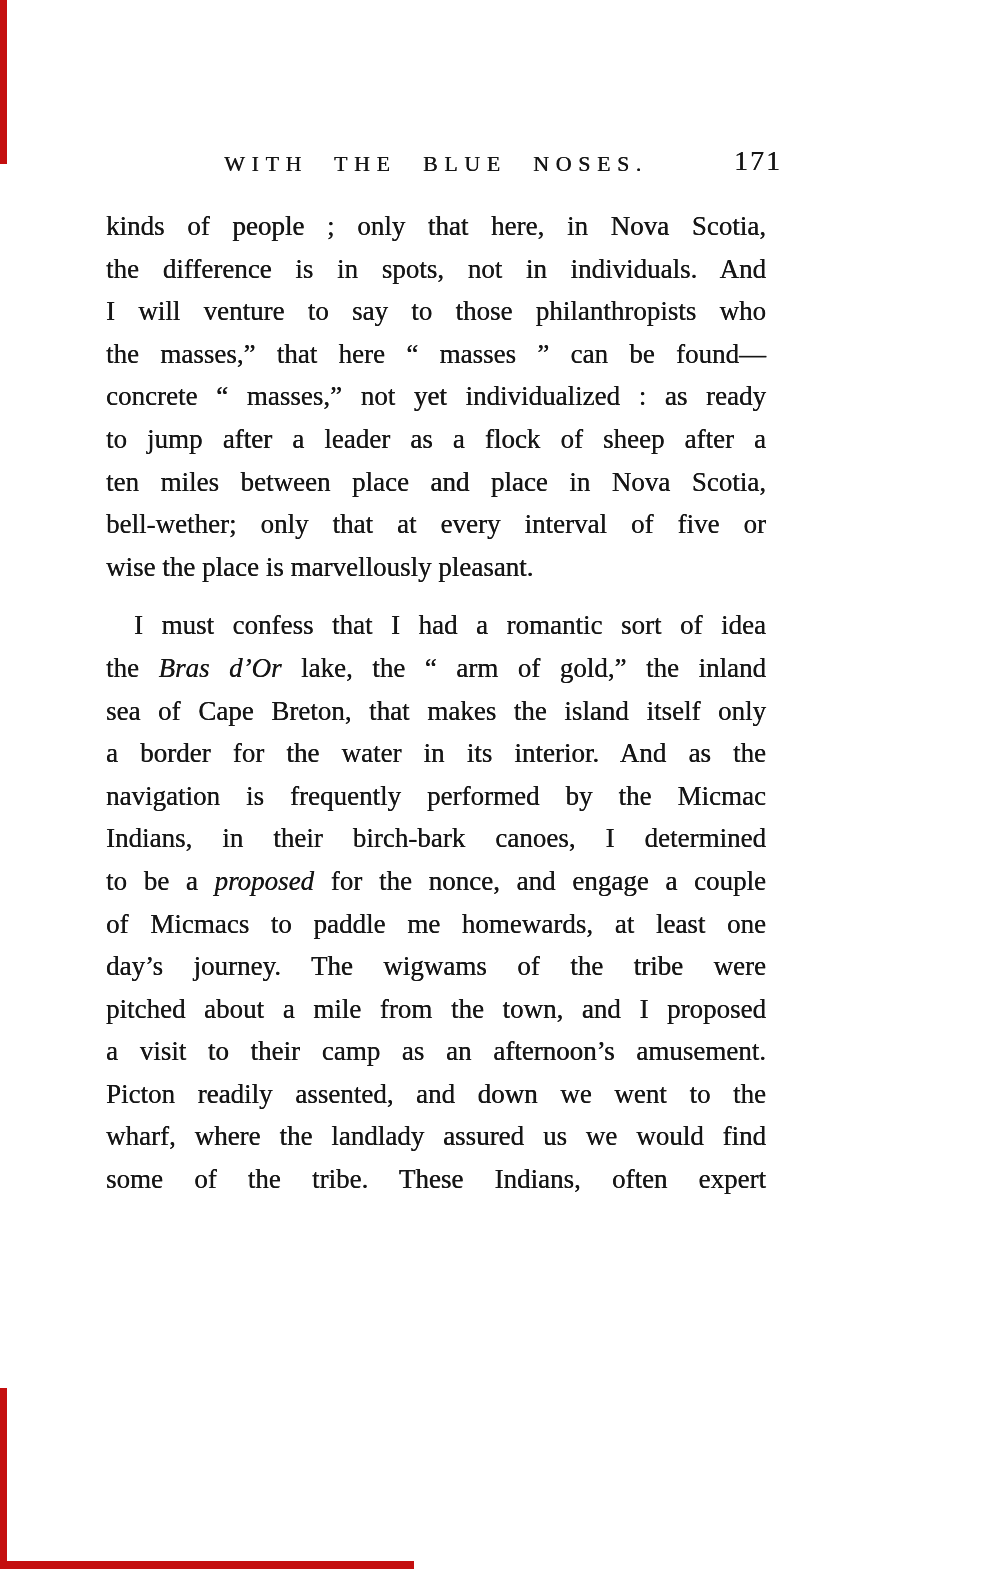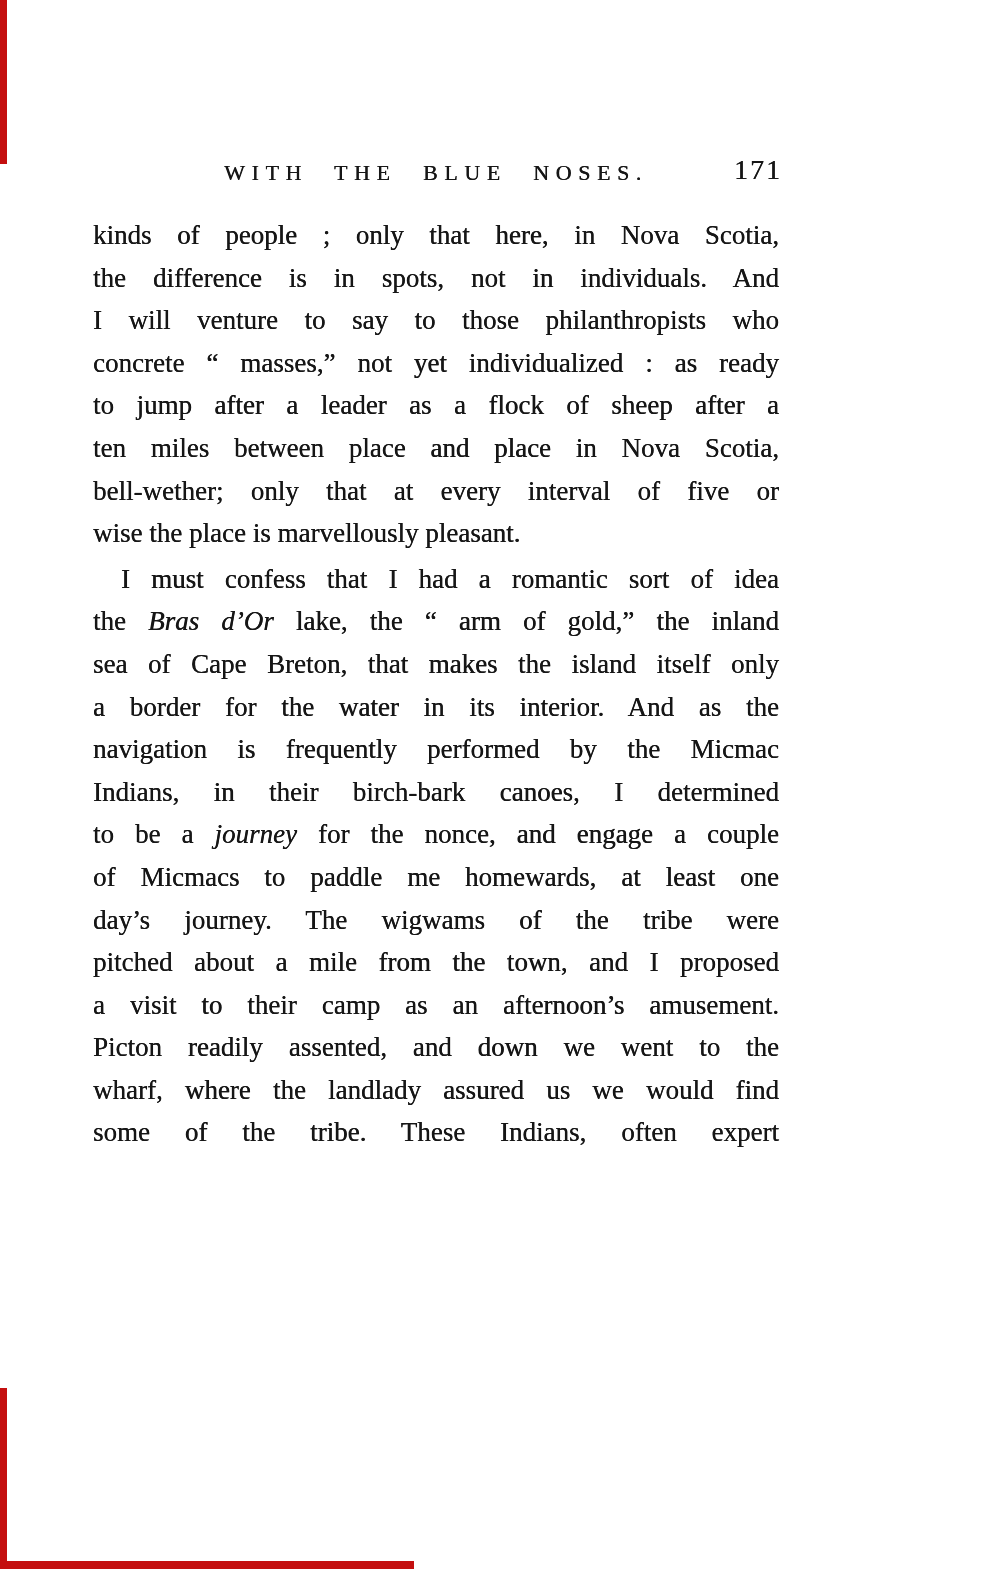--- a/index.html
+++ b/index.html
@@ -5,21 +5,21 @@
   html,body{margin:0;padding:0;background:#ffffff;}
   .page{
     position:relative;
     width:1000px;height:1569px;
     background:#ffffff;
     overflow:hidden;
     font-family:"Liberation Serif", serif;
     color:#161616;
   }
   .column{
-    position:absolute;left:90px;top:160px;width:692px;
+    position:absolute;left:90px;top:151px;width:692px;
   }
   .header{position:relative;height:34px;}
   .header-title{
     text-align:center;
     font-size:22px;
     letter-spacing:0.30em;
     word-spacing:0.65em;
     white-space:nowrap;
     text-shadow:0.3px 0 0 currentColor;
   }
@@ -28,21 +28,21 @@
     font-size:28px;
     letter-spacing:2px;
     text-shadow:0.3px 0 0 currentColor;
   }
   .text-block{
     margin-top:20px;
     font-size:27px;
     line-height:42.6px;
     text-shadow:0.3px 0 0 currentColor;
   }
-  .paragraph{margin:3px;}
+  .paragraph{margin:16px;}
   .line{
     text-align:justify;
     text-align-last:justify;
   }
   .line.no-just{text-align-last:left;}
   .line.indent{text-indent:28px;}
   .it{font-style:italic;}
   .artifact{position:absolute;}
 </style>
 </head>
@@ -52,34 +52,35 @@
   <div class="column">
     <div class="header">
       <div class="header-title">WITH THE BLUE NOSES.</div>
       <div class="page-number">171</div>
     </div>
     <div class="text-block">
         <div class="paragraph">
           <div class="line"><span>kinds of people ; only that here, in Nova Scotia,</span></div>
           <div class="line"><span>the difference is in spots, not in individuals. And</span></div>
           <div class="line"><span>I will venture to say to those philanthropists who</span></div>
+          <div class="line"><span>the masses,” that here “ masses ” can be found—</span></div>
           <div class="line"><span>concrete “ masses,” not yet individualized : as ready</span></div>
           <div class="line"><span>to jump after a leader as a flock of sheep after a</span></div>
           <div class="line"><span>ten miles between place and place in Nova Scotia,</span></div>
           <div class="line"><span>bell-wether; only that at every interval of five or</span></div>
           <div class="line no-just"><span>wise the place is marvellously pleasant.</span></div>
         </div>
         <div class="paragraph">
           <div class="line indent"><span>I must confess that I had a romantic sort of idea</span></div>
           <div class="line"><span>the </span><span class="it">Bras d’Or</span><span> lake, the “ arm of gold,” the inland</span></div>
           <div class="line"><span>sea of Cape Breton, that makes the island itself only</span></div>
           <div class="line"><span>a border for the water in its interior. And as the</span></div>
           <div class="line"><span>navigation is frequently performed by the Micmac</span></div>
           <div class="line"><span>Indians, in their birch-bark canoes, I determined</span></div>
-          <div class="line"><span>to be a </span><span class="it">journey</span><span> for the nonce, and engage a couple</span></div>
+          <div class="line"><span>to be a </span><span class="it">proposed</span><span> for the nonce, and engage a couple</span></div>
           <div class="line"><span>of Micmacs to paddle me homewards, at least one</span></div>
           <div class="line"><span>day’s journey. The wigwams of the tribe were</span></div>
           <div class="line"><span>pitched about a mile from the town, and I proposed</span></div>
           <div class="line"><span>a visit to their camp as an afternoon’s amusement.</span></div>
           <div class="line"><span>Picton readily assented, and down we went to the</span></div>
           <div class="line"><span>wharf, where the landlady assured us we would find</span></div>
           <div class="line"><span>some of the tribe. These Indians, often expert</span></div>
         </div>
       </div>
   </div>

